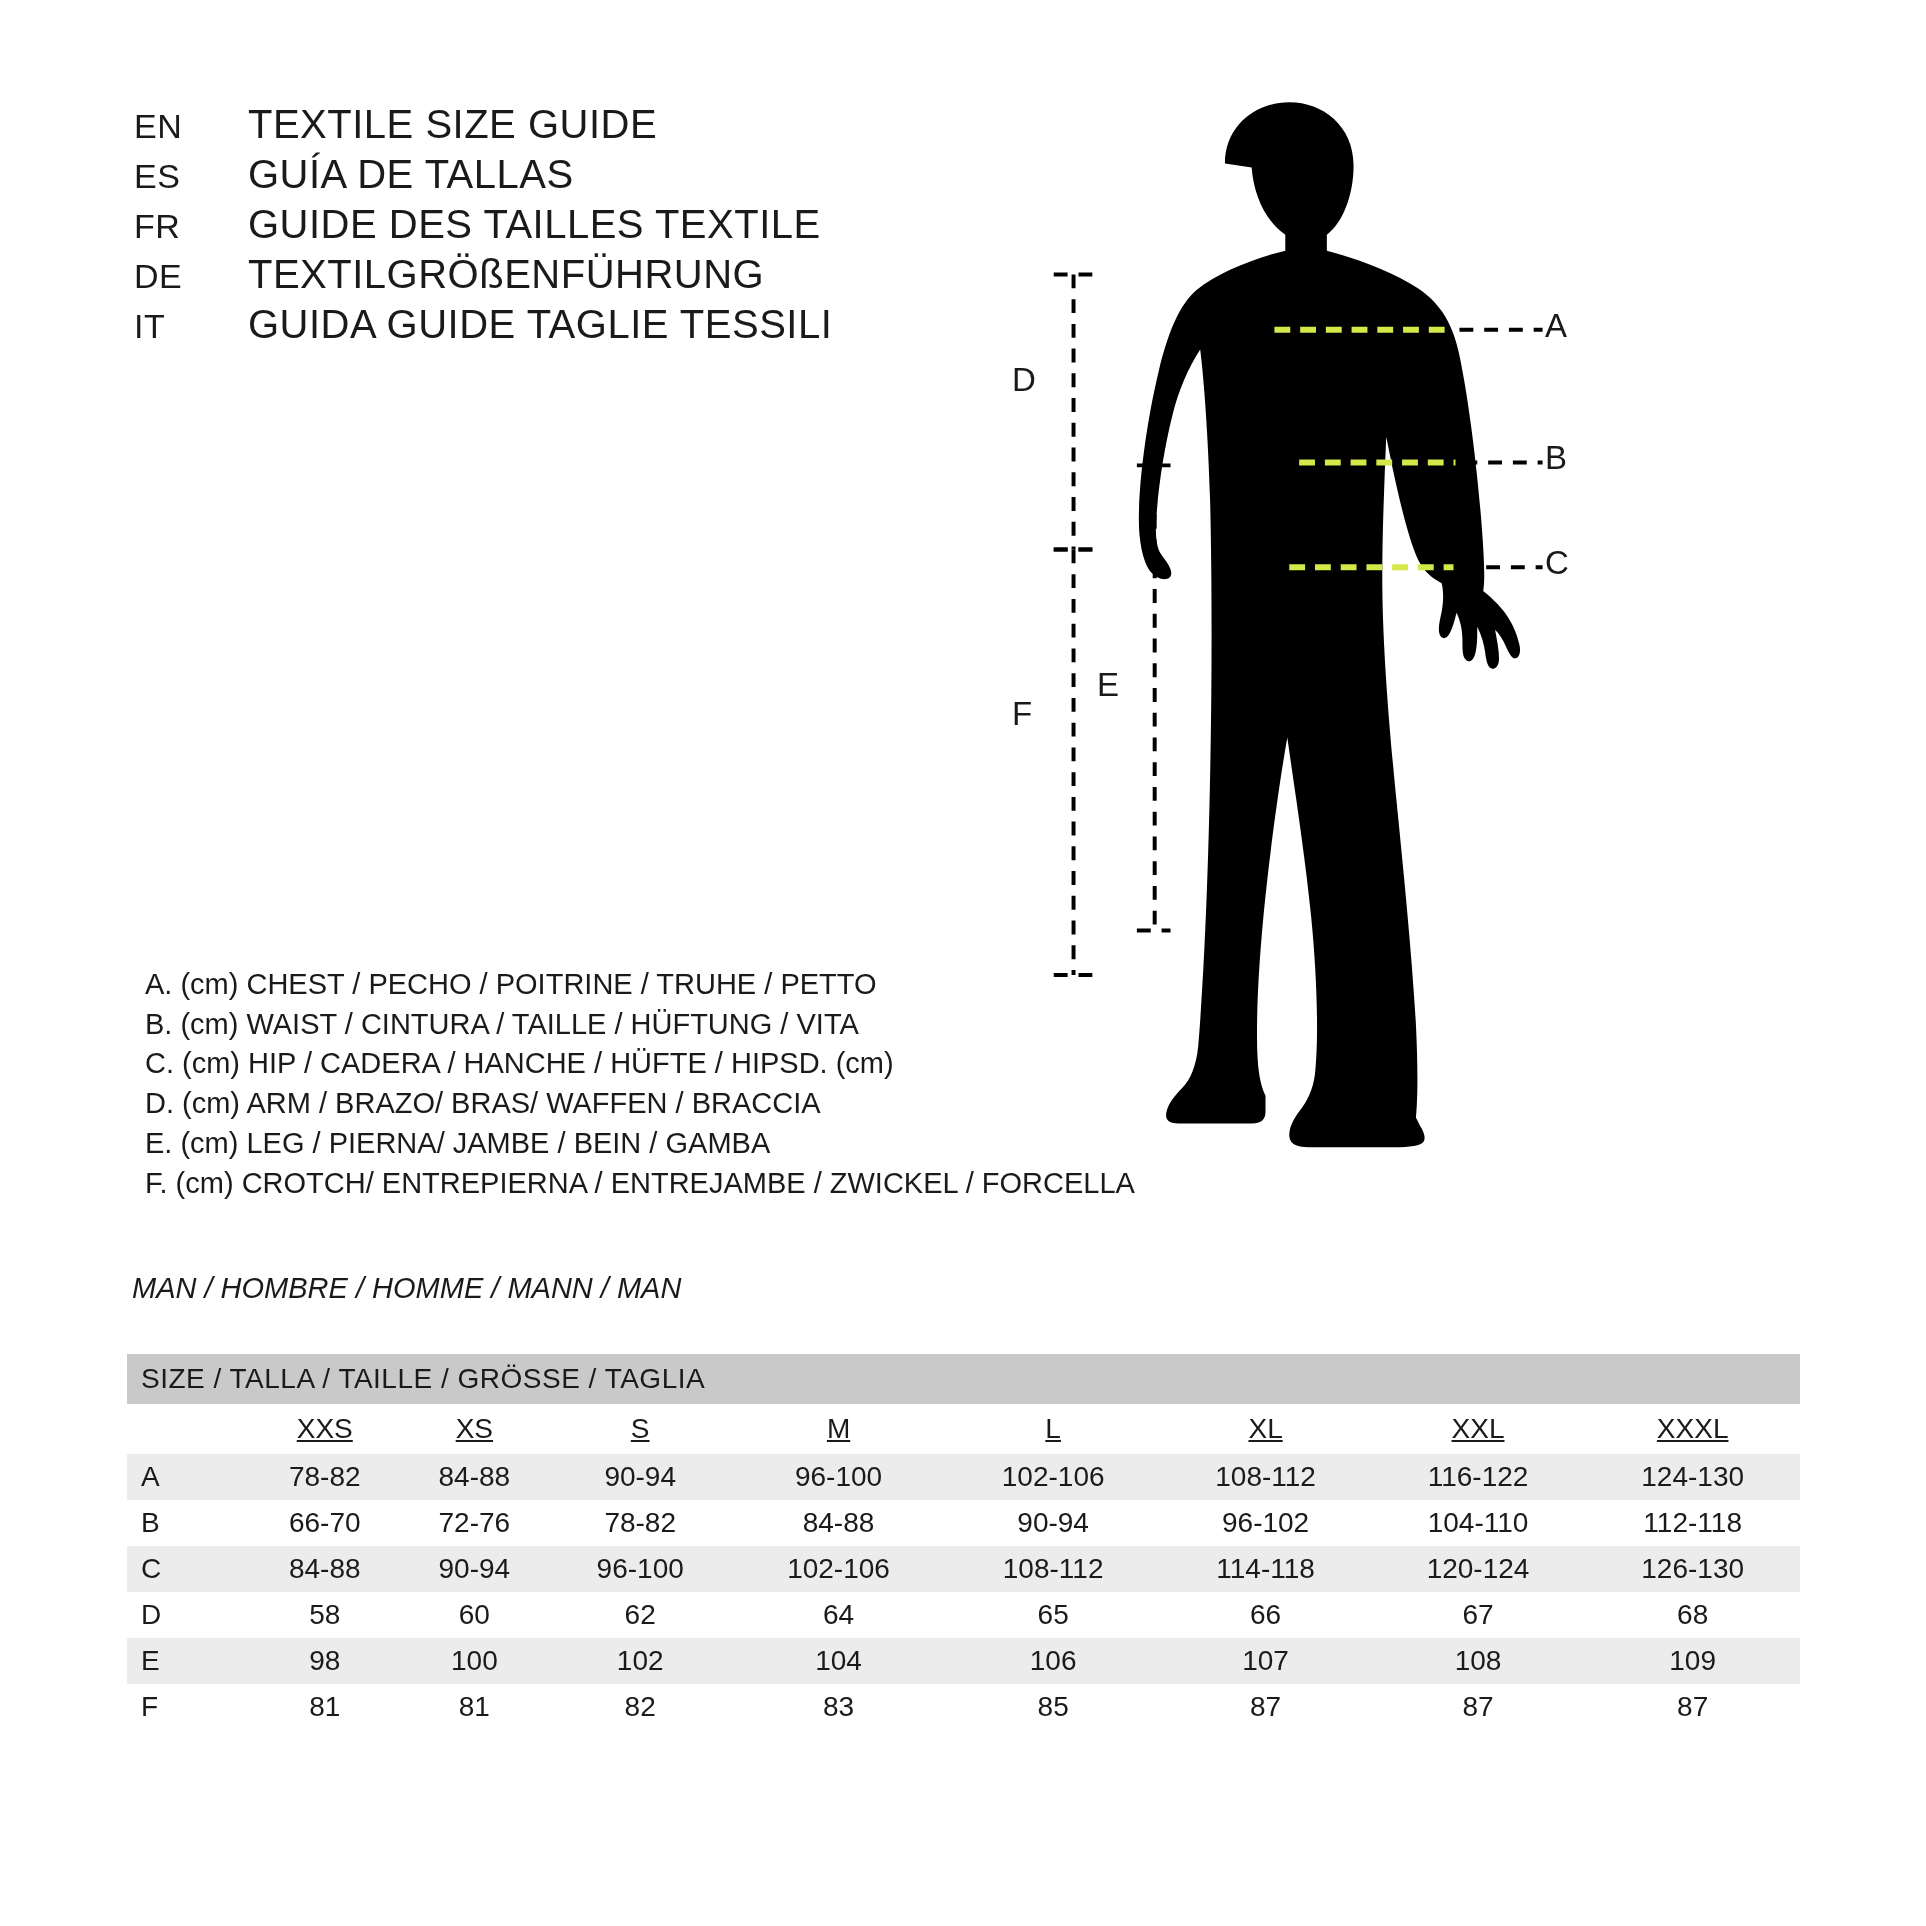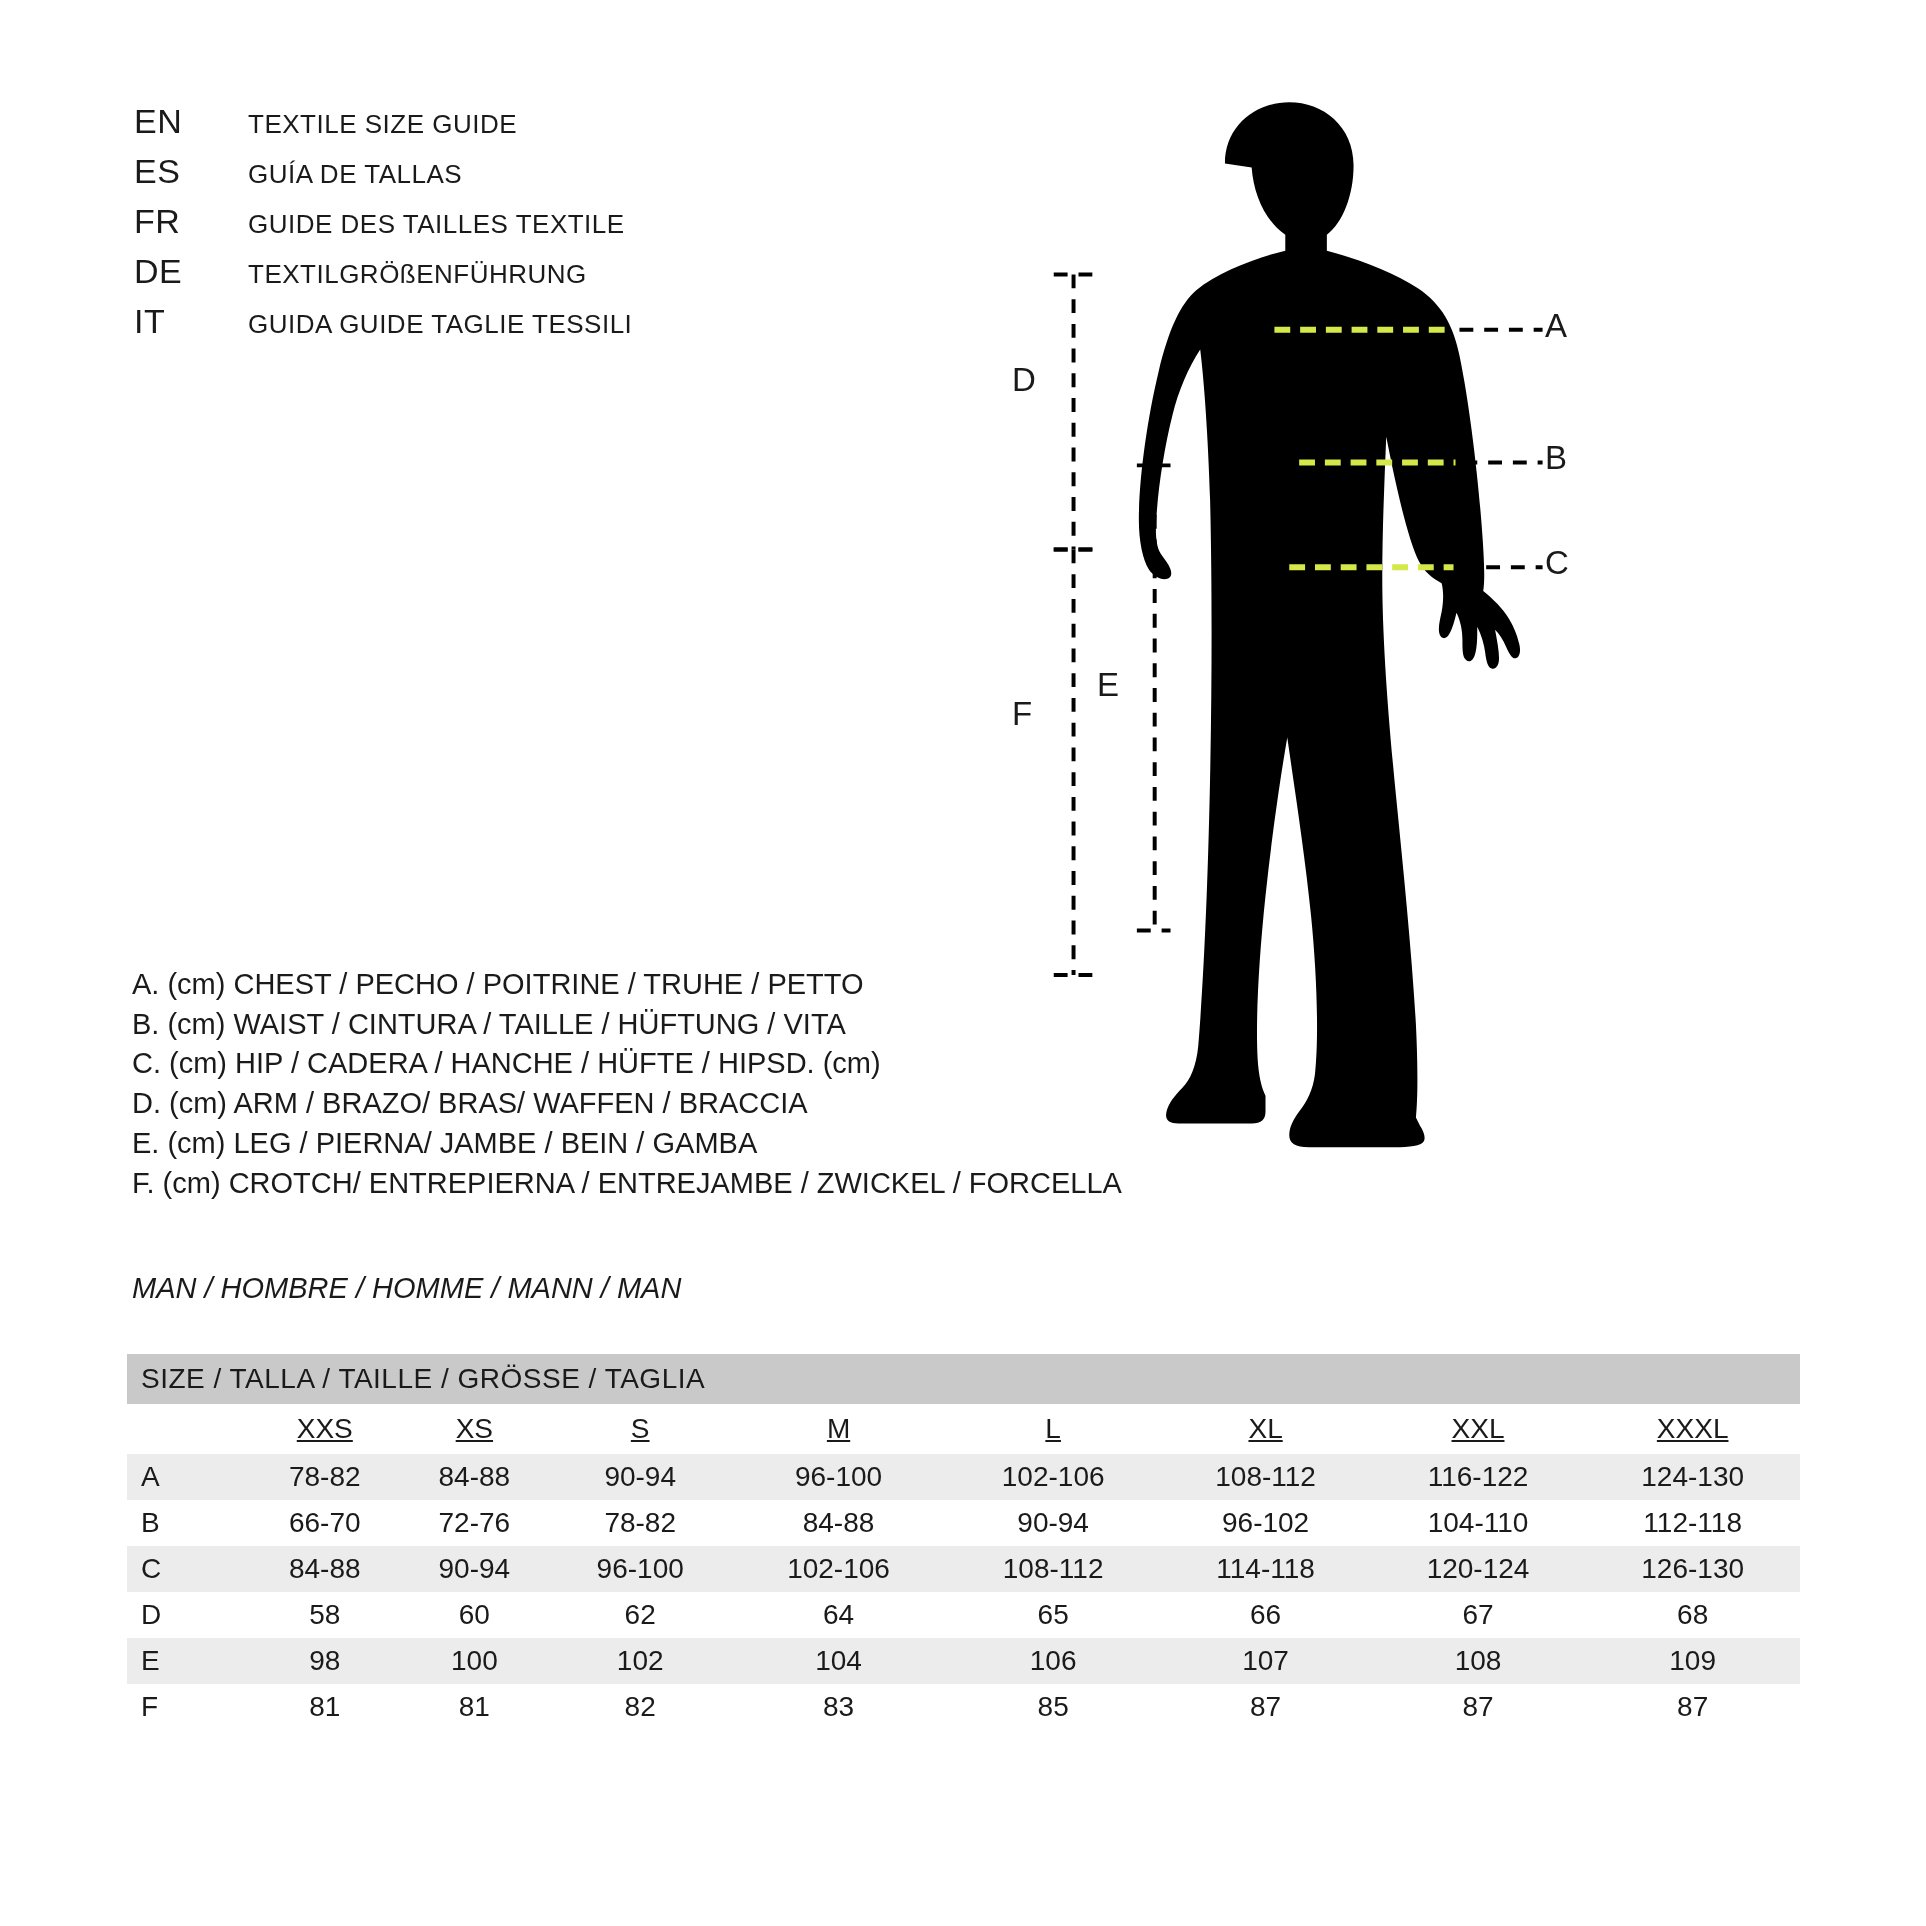--- a/index.html
+++ b/index.html
@@ -26,34 +26,35 @@
     display: flex;
     align-items: baseline;
     height: 50px;
   }
   .title-lang {
     width: 114px;
     font-size: 34px;
     letter-spacing: 0.5px;
   }
   .title-text {
-    font-size: 26px;
+    font-size: 40px;
     letter-spacing: 0.5px;
   }
 
   
   #legend-block {
     position: absolute;
     left: 132px;
     top: 965px;
   }
   .legend-row {
     font-size: 29px;
     line-height: 1.37;
     white-space: nowrap;
+    margin-left: 13px;
   }
   #audience-line {
     position: absolute;
     left: 132px;
     top: 1272px;
     font-size: 29px;
     white-space: nowrap;
     font-style: italic;
   }
 

